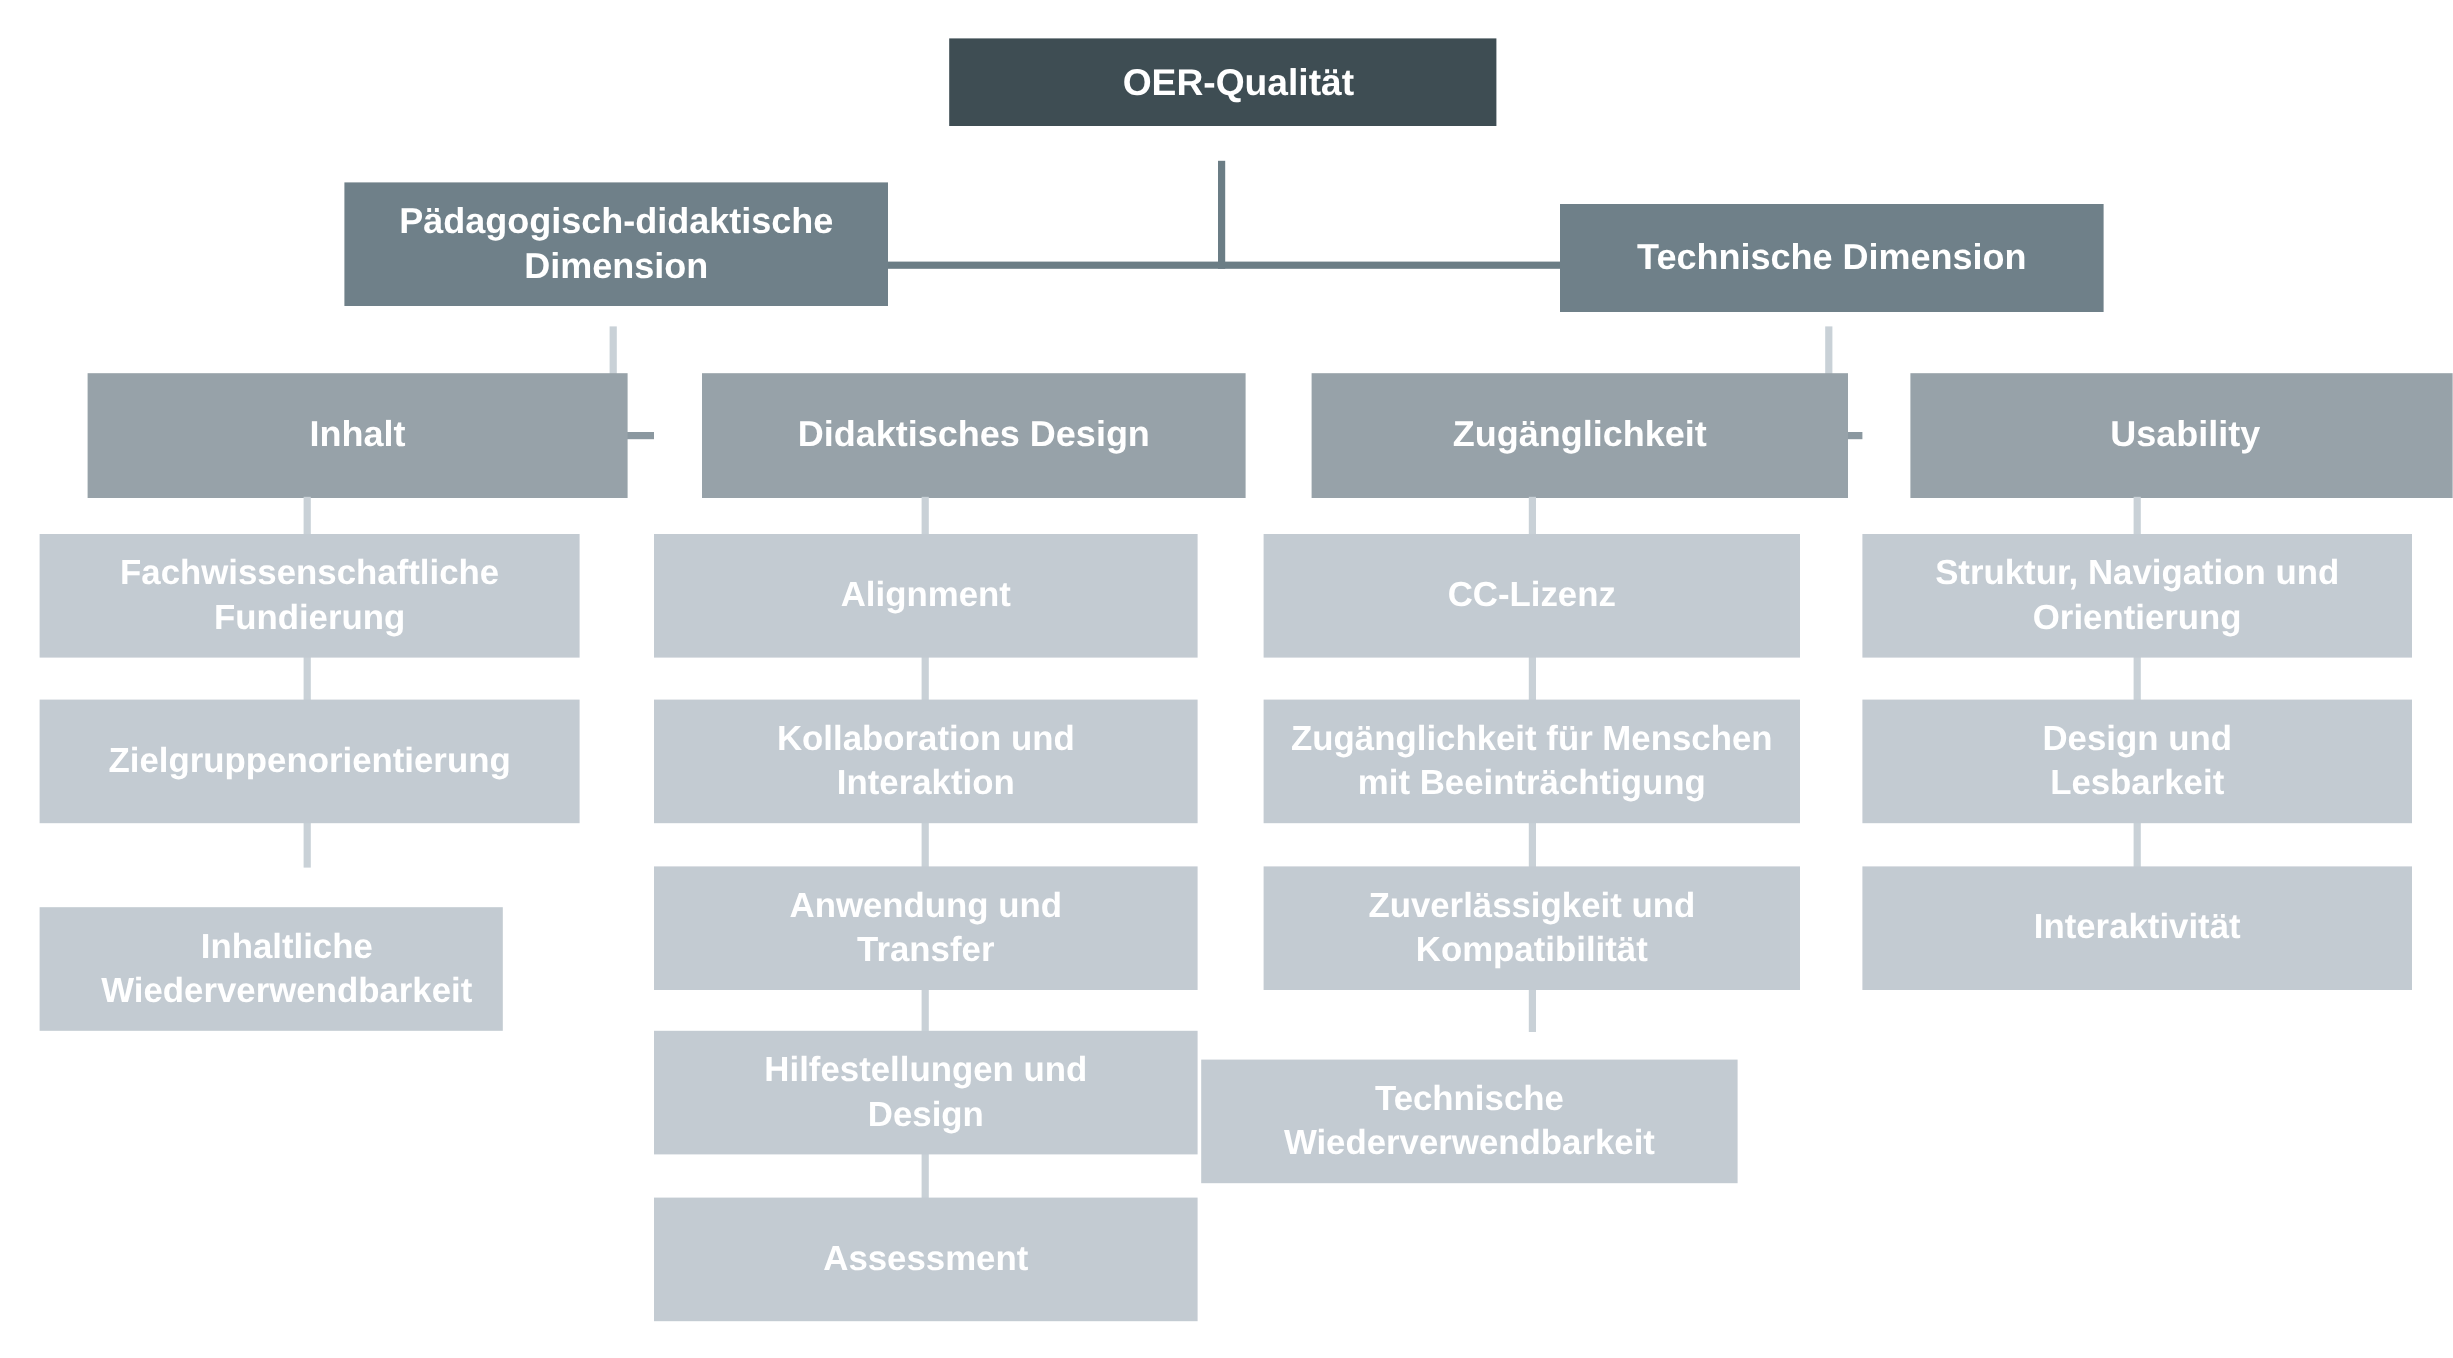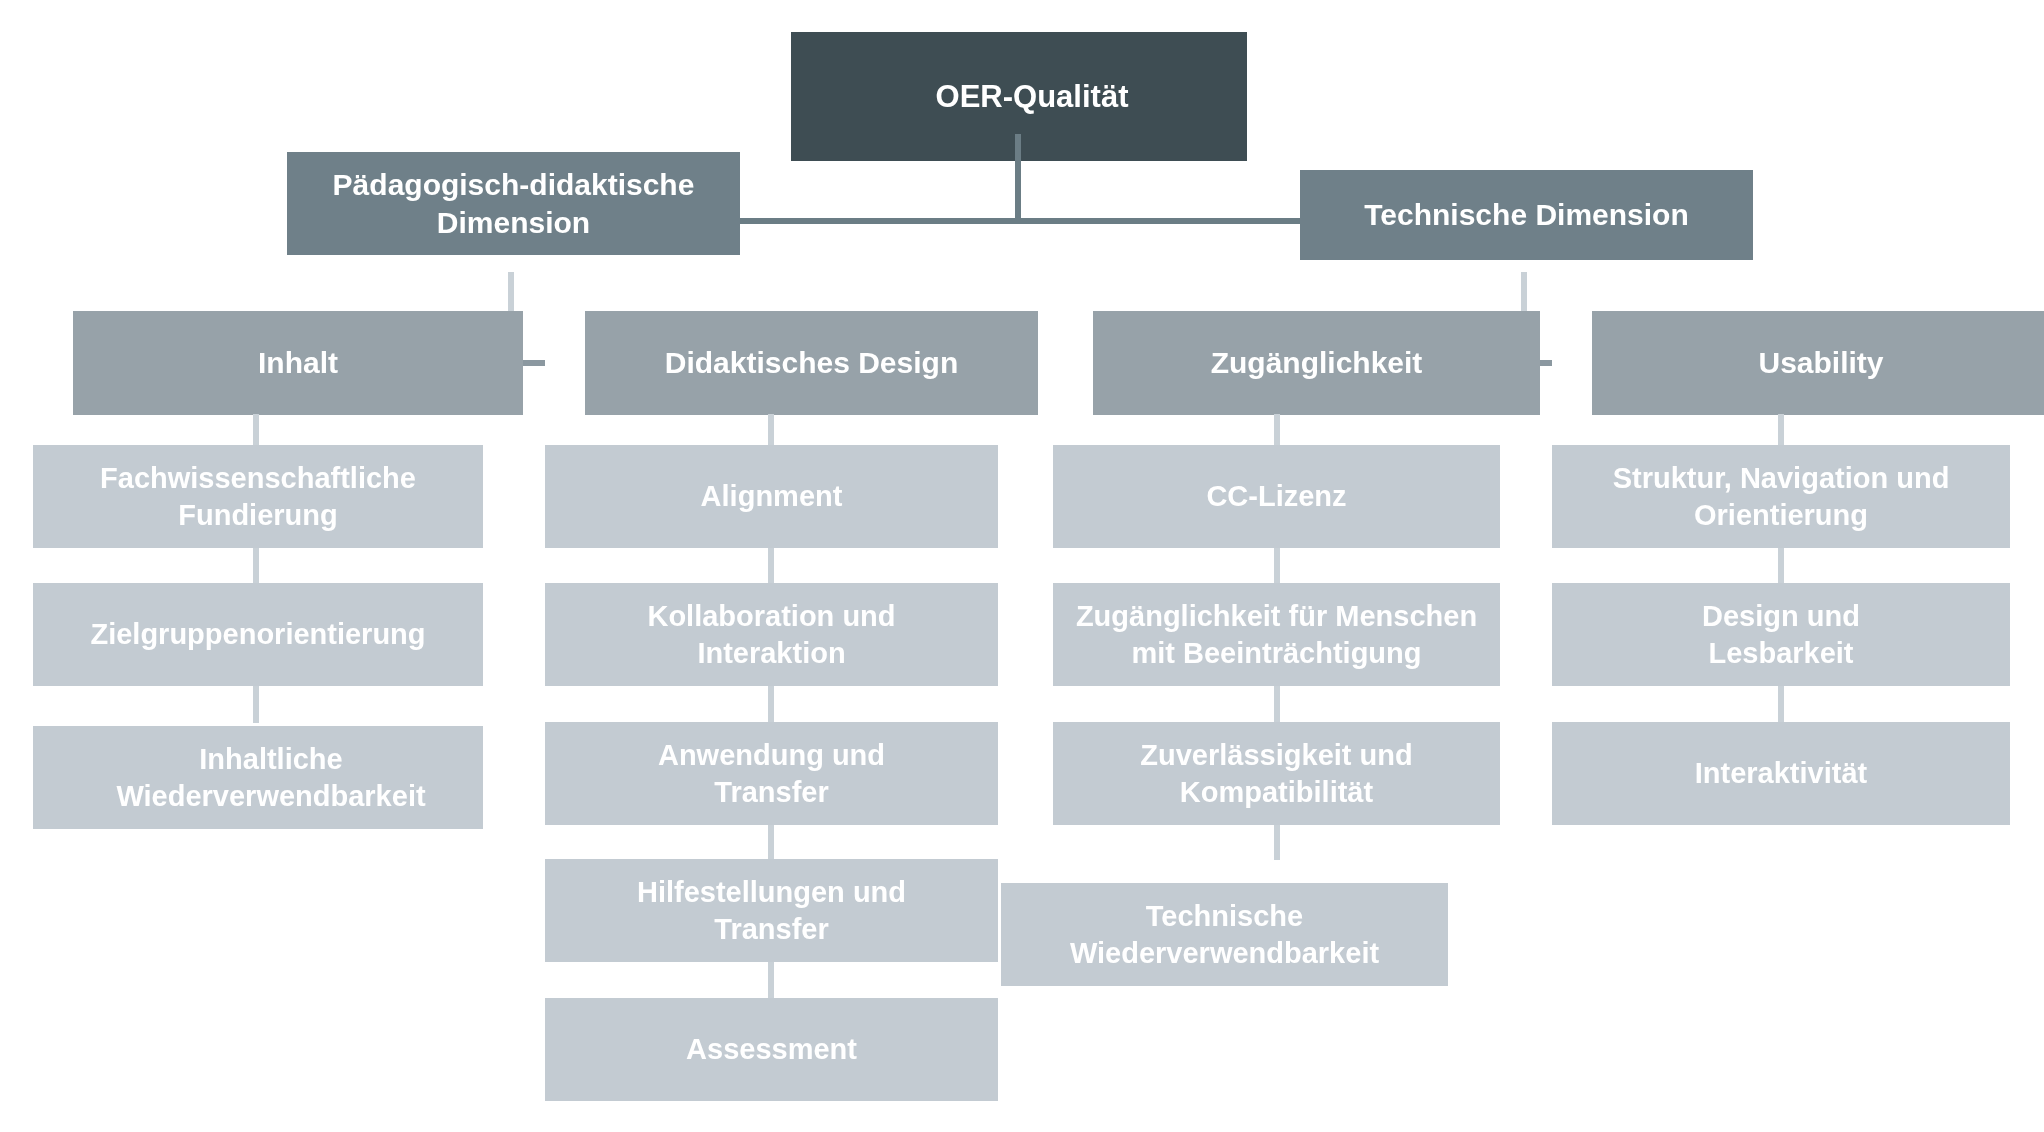--- a/index.html
+++ b/index.html
@@ -39,21 +39,21 @@
   .conn{position:absolute;}
   .conn.dark{background:var(--connector-dark);}
   .conn.mid{background:var(--connector-mid);}
   .conn.light{background:var(--connector-light);}
 </style>
 </head>
 <body>
 
 <div class="canvas">
 
-  <div class="node l1" style="left:791px;top:32px;width:456px;height:129px;padding-left:36px;">OER-Qualität</div>
+  <div class="node l1" style="left:791px;top:32px;width:456px;height:73px;padding-left:36px;">OER-Qualität</div>
 
   <div class="conn dark" style="left:1015px;top:134px;width:6px;height:90px;"></div>
   <div class="conn dark" style="left:740px;top:218px;width:560px;height:6px;"></div>
 
   <div class="node l2" style="left:287px;top:152px;width:453px;height:103px;">Pädagogisch-didaktische
 Dimension</div>
   <div class="node l2" style="left:1300px;top:170px;width:453px;height:90px;">Technische Dimension</div>
 
   <div class="conn light" style="left:508px;top:272px;width:6px;height:94px;"></div>
   <div class="conn mid" style="left:483px;top:360px;width:62px;height:6px;"></div>
@@ -65,36 +65,36 @@
   <div class="node l3" style="left:1053px;top:311px;width:447px;height:104px;">Zugänglichkeit</div>
   <div class="node l3" style="left:1552px;top:311px;width:458px;height:104px;">Usability</div>
 
   <div class="conn light" style="left:253px;top:414px;width:6px;height:32px;"></div>
   <div class="conn light" style="left:253px;top:547px;width:6px;height:37px;"></div>
   <div class="conn light" style="left:253px;top:685px;width:6px;height:38px;"></div>
 
   <div class="node l4" style="left:33px;top:445px;width:450px;height:103px;">Fachwissenschaftliche
 Fundierung</div>
   <div class="node l4" style="left:33px;top:583px;width:450px;height:103px;">Zielgruppenorientierung</div>
-  <div class="node l4" style="left:33px;top:726px;width:450px;height:103px;padding-left:36px;">Inhaltliche
+  <div class="node l4" style="left:33px;top:756px;width:386px;height:103px;padding-left:36px;">Inhaltliche
 Wiederverwendbarkeit</div>
 
   <div class="conn light" style="left:768px;top:414px;width:6px;height:32px;"></div>
   <div class="conn light" style="left:768px;top:547px;width:6px;height:37px;"></div>
   <div class="conn light" style="left:768px;top:685px;width:6px;height:38px;"></div>
   <div class="conn light" style="left:768px;top:824px;width:6px;height:36px;"></div>
   <div class="conn light" style="left:768px;top:961px;width:6px;height:38px;"></div>
 
   <div class="node l4" style="left:545px;top:445px;width:453px;height:103px;">Alignment</div>
   <div class="node l4" style="left:545px;top:583px;width:453px;height:103px;">Kollaboration und
 Interaktion</div>
   <div class="node l4" style="left:545px;top:722px;width:453px;height:103px;">Anwendung und
 Transfer</div>
   <div class="node l4" style="left:545px;top:859px;width:453px;height:103px;">Hilfestellungen und
-Transfer</div>
+Design</div>
   <div class="node l4" style="left:545px;top:998px;width:453px;height:103px;">Assessment</div>
 
   <div class="conn light" style="left:1274px;top:414px;width:6px;height:32px;"></div>
   <div class="conn light" style="left:1274px;top:547px;width:6px;height:37px;"></div>
   <div class="conn light" style="left:1274px;top:685px;width:6px;height:38px;"></div>
   <div class="conn light" style="left:1274px;top:824px;width:6px;height:36px;"></div>
 
   <div class="node l4" style="left:1053px;top:445px;width:447px;height:103px;">CC-Lizenz</div>
   <div class="node l4" style="left:1053px;top:583px;width:447px;height:103px;">Zugänglichkeit für Menschen
 mit Beeinträchtigung</div>

